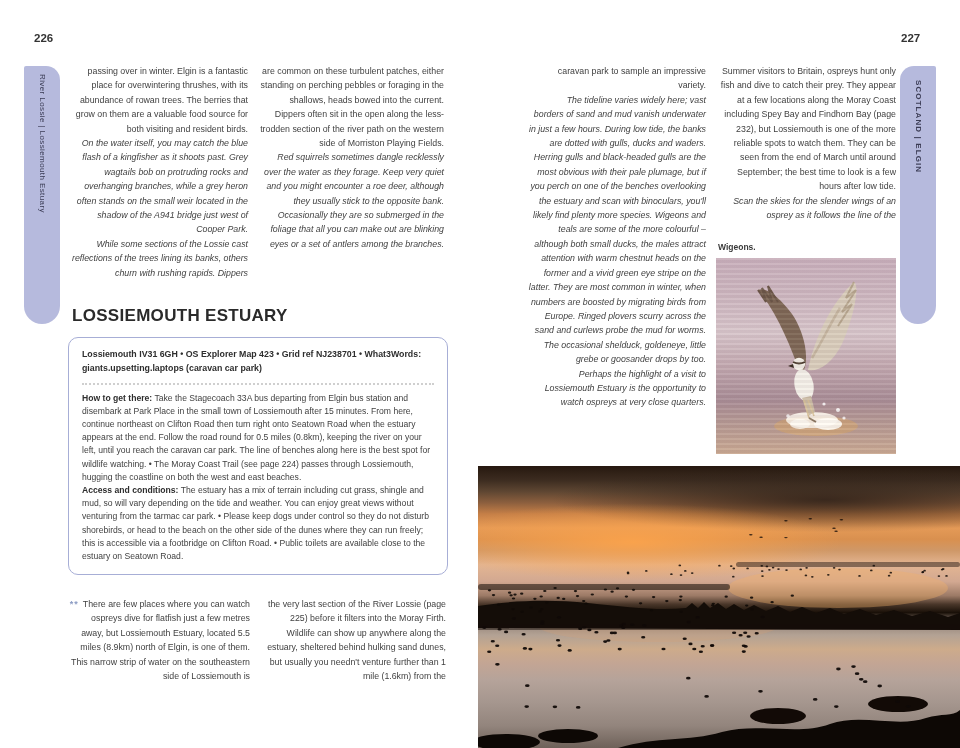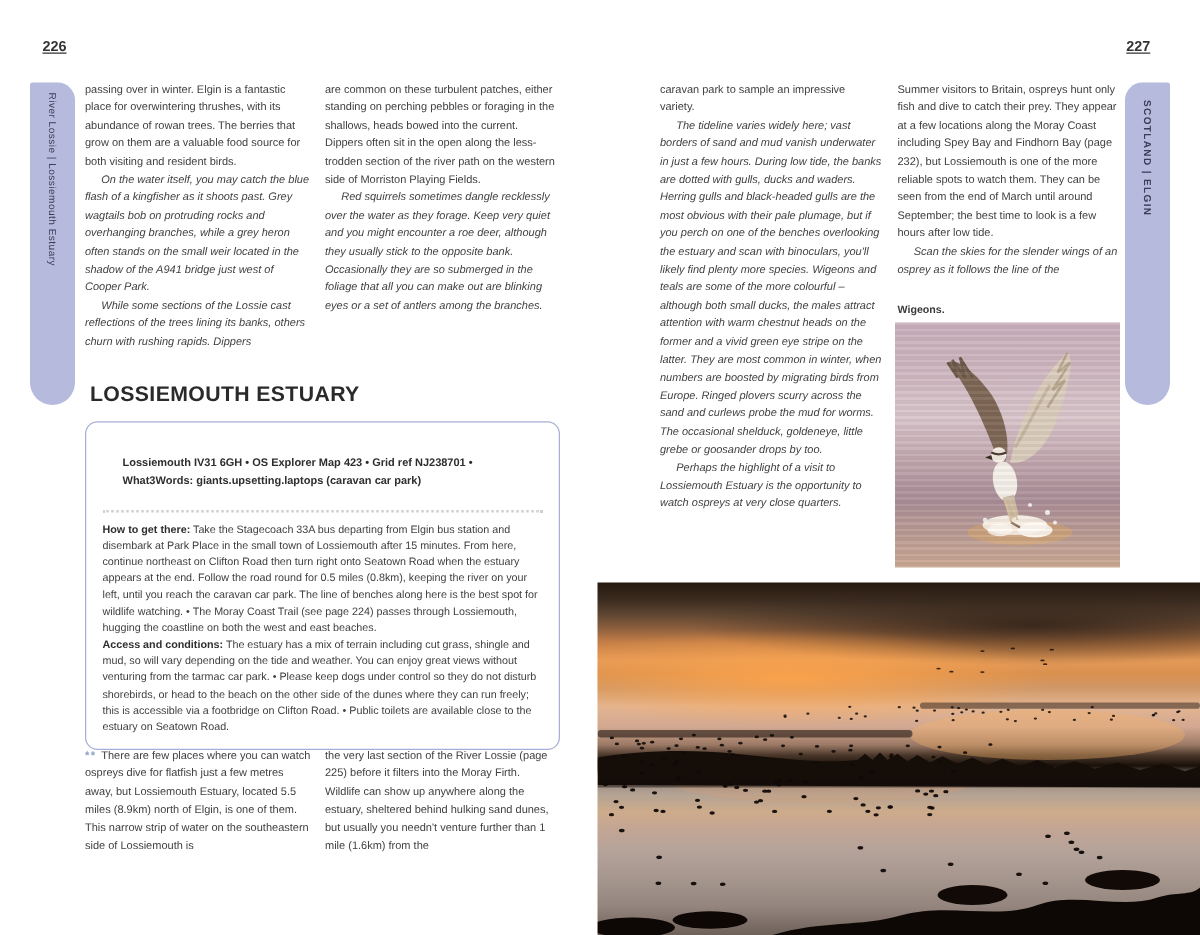--- a/index.html
+++ b/index.html
@@ -5,49 +5,49 @@
   html,body{margin:0;padding:0;}
   body{
     width:960px;height:748px;position:relative;overflow:hidden;
     background:#ffffff;
     font-family:"Liberation Sans",sans-serif;
     color:#3e3e3e;
     -webkit-font-smoothing:antialiased;
   }
   .abs{position:absolute;}
   
-  .pagenum{font-size:11.5px;font-weight:700;color:#333;text-decoration:underline;}
+  .pagenum{font-size:11.5px;font-weight:700;color:#333;}
   
   .tab{
     width:36px;height:258px;background:#b6badd;
     display:flex;align-items:center;justify-content:center;
   }
   .tab-left{left:24px;top:66px;border-radius:2px 14px 18px 18px;}
   .tab-right{left:900px;top:66px;border-radius:14px 2px 18px 18px;}
   .tab span{
     writing-mode:vertical-rl;
     font-size:8px;color:#3b3c55;letter-spacing:.4px;
     white-space:nowrap;
   }
   .tab-right span{font-weight:700;letter-spacing:1.1px;align-self:center;margin-bottom:auto;padding-top:14px;}
   .tab-left span{padding-top:8px;margin-bottom:auto;}
   
-  .col{font-size:8.8px;line-height:14.4px;color:#3f3f3f;text-align:left;}
+  .col{font-size:8.8px;line-height:14.4px;color:#3f3f3f;text-align:right;}
   .col p{margin:0;}
   .col p.indent{text-indent:13px;font-style:italic;}
   
   .heading{font-size:17px;font-weight:700;letter-spacing:.3px;color:#2a2a2a;}
   
   .infobox{
     width:380px;box-sizing:border-box;
     border:1.5px solid #a7aed6;border-radius:10px;
     padding:10px 13px 11px 13px;
     font-size:8.6px;line-height:13.2px;color:#3f3f3f;
   }
-  .infobox .title{font-weight:700;color:#2e2e2e;font-size:8.8px;line-height:13.8px;margin:16px;}
+  .infobox .title{font-weight:700;color:#2e2e2e;font-size:8.8px;line-height:13.8px;margin:0;}
   .infobox .dots{border:none;border-top:2px dotted #cfcfcf;margin:7px 0 7px 0;}
   .infobox p{margin:0;}
   .blabel{font-weight:700;color:#2e2e2e;}
   .marker{color:#8c9cc4;font-weight:700;font-size:9px;letter-spacing:1px;margin-right:4px;}
   .caption{font-size:8.5px;font-weight:700;color:#3a3a3a;}
   
   .osprey-photo{
     left:716px;top:258px;width:180px;height:196px;overflow:hidden;
     background:linear-gradient(180deg,#c9b0bc 0%,#cdb6bf 18%,#d8c6cb 38%,#c3a9b0 55%,#a98d96 72%,#b79a93 85%,#caa992 100%);
   }

